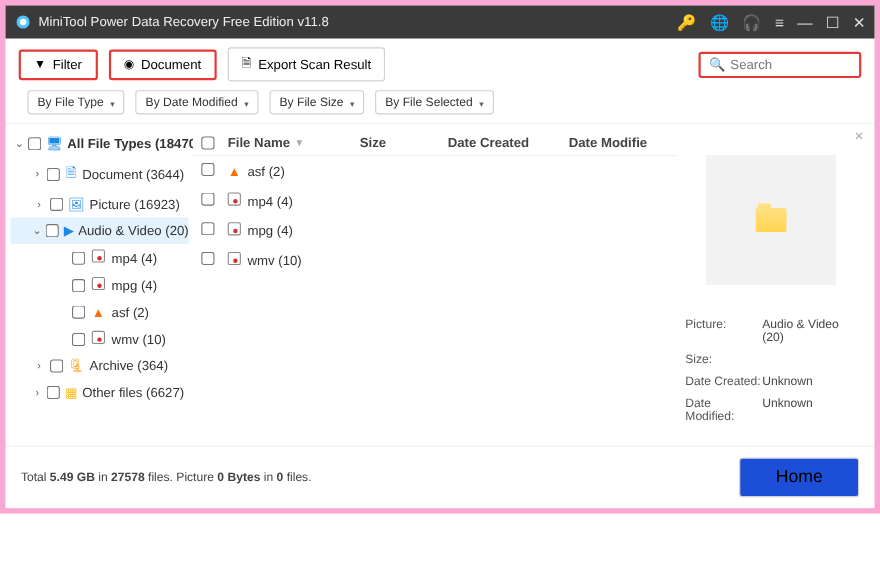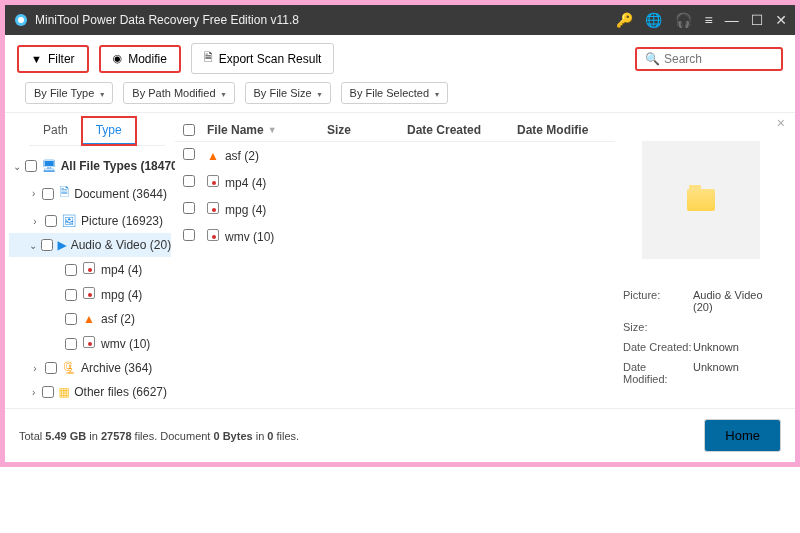--- a/index.html
+++ b/index.html
@@ -50,21 +50,21 @@
   .preview .close { position: absolute; right: 10px; top: 2px; color: #aaa; font-size: 14px; cursor: pointer; }
   .thumb { width: 118px; height: 118px; background: #f2f2f2; margin: 20px auto 30px auto; display: flex; align-items: center; justify-content: center; }
   .thumb .folder { width: 28px; height: 22px; background: linear-gradient(#ffe082,#ffd54f); border-radius: 2px; position: relative; }
   .thumb .folder::before { content:""; position:absolute; top:-4px; left:2px; width:12px; height:6px; background:#ffe082; border-radius:1px 1px 0 0; }
   .meta { display: grid; grid-template-columns: 70px 1fr; row-gap: 8px; font-size: 11px; }
   .meta .k { color: #555; }
   .footer { border-top: 1px solid #eee; padding: 10px 14px; display: flex; align-items: center; }
   .footer .info { font-size: 11px; color: #444; }
   .footer .info a { color: #1e88e5; text-decoration: underline; font-size: 11px; }
   .footer .fbtns { margin-left: auto; display: flex; gap: 10px; }
-  .fbtn { border: 1px solid #d0d0d0; border-radius: 3px; padding: 8px 20px; font-size: 13px; background: #0369a1; cursor: pointer; }
+  .fbtn { border: 1px solid #d0d0d0; border-radius: 3px; padding: 8px 32px; font-size: 16px; background: #1d4ed8; cursor: pointer; }
   .fbtn.disabled { color: #bbb; border-color: #e0e0e0; cursor: default; }
   .vlc { color: #ff6d00; }
   .mp4ico { display:inline-block; width:12px; height:12px; border:1px solid #888; border-radius:2px; position:relative; }
   .mp4ico::after { content:""; position:absolute; right:2px; bottom:1px; width:4px; height:4px; background:#d32f2f; border-radius:50%; }
   .blueico { color:#1e88e5; }
   .orangeico { color:#ff9800; }
   .yellowico { color:#fbc02d; }
   input[type=checkbox]{ accent-color:#555; width:12px; height:12px; }
 </style>
 </head>
@@ -91,59 +91,55 @@
     </div>
   </div>
 
   <div class="toolbar">
     <button class="btn red-outlined">
       <span class="ico">▼</span>
       <span>Filter</span>
     </button>
     <button class="btn red-outlined">
       <span class="ico">◉</span>
-      <span>Modifie</span>
+      <span>Document</span>
     </button>
     <button class="btn">
       <span class="ico">🗎</span>
       <span>Export Scan Result</span>
     </button>
     <div class="spacer"></div>
     <div class="search">
       <span style="color:#888;margin-right:4px;">🔍</span>
       <input type="text" placeholder="Search" style="">
     </div>
   </div>
 
   <div class="filterbar">
     <div class="dropdown">
       <span>By File Type</span>
         <span class="caret">▾</span>
     </div>
     <div class="dropdown">
-      <span>By Path Modified</span>
+      <span>By Date Modified</span>
         <span class="caret">▾</span>
     </div>
     <div class="dropdown">
       <span>By File Size</span>
         <span class="caret">▾</span>
     </div>
     <div class="dropdown">
       <span>By File Selected</span>
         <span class="caret">▾</span>
     </div>
   </div>
 
   <div class="main">
 
     <div class="sidebar">
-      <div class="tabs">
-        <div class="tab">Path</div>
-        <div class="tab active red-box">Type</div>
-      </div>
       <div class="tree">
         <div class="node lvl0">
           <span class="exp">⌄</span>
           <input type="checkbox" class="cbx" style="">
           <span class="icn blueico">🖥</span>
           <span style="font-weight:600">All File Types (18470)</span>
         </div>
         <div class="node lvl1">
           <span class="exp">›</span>
           <input type="checkbox" class="cbx" style="">
@@ -264,21 +260,21 @@
     </div>
   </div>
 
   <div class="footer">
     <div class="info">
       <div>
         <span>Total </span>
         <b>5.49 GB</b>
         <span> in </span>
         <b>27578</b>
-        <span> files.  Document </span>
+        <span> files.  Picture </span>
         <b>0 Bytes</b>
         <span> in </span>
         <b>0</b>
         <span> files.</span>
       </div>
     </div>
     <div class="fbtns">
       <button class="fbtn">Home</button>
     </div>
   </div>

